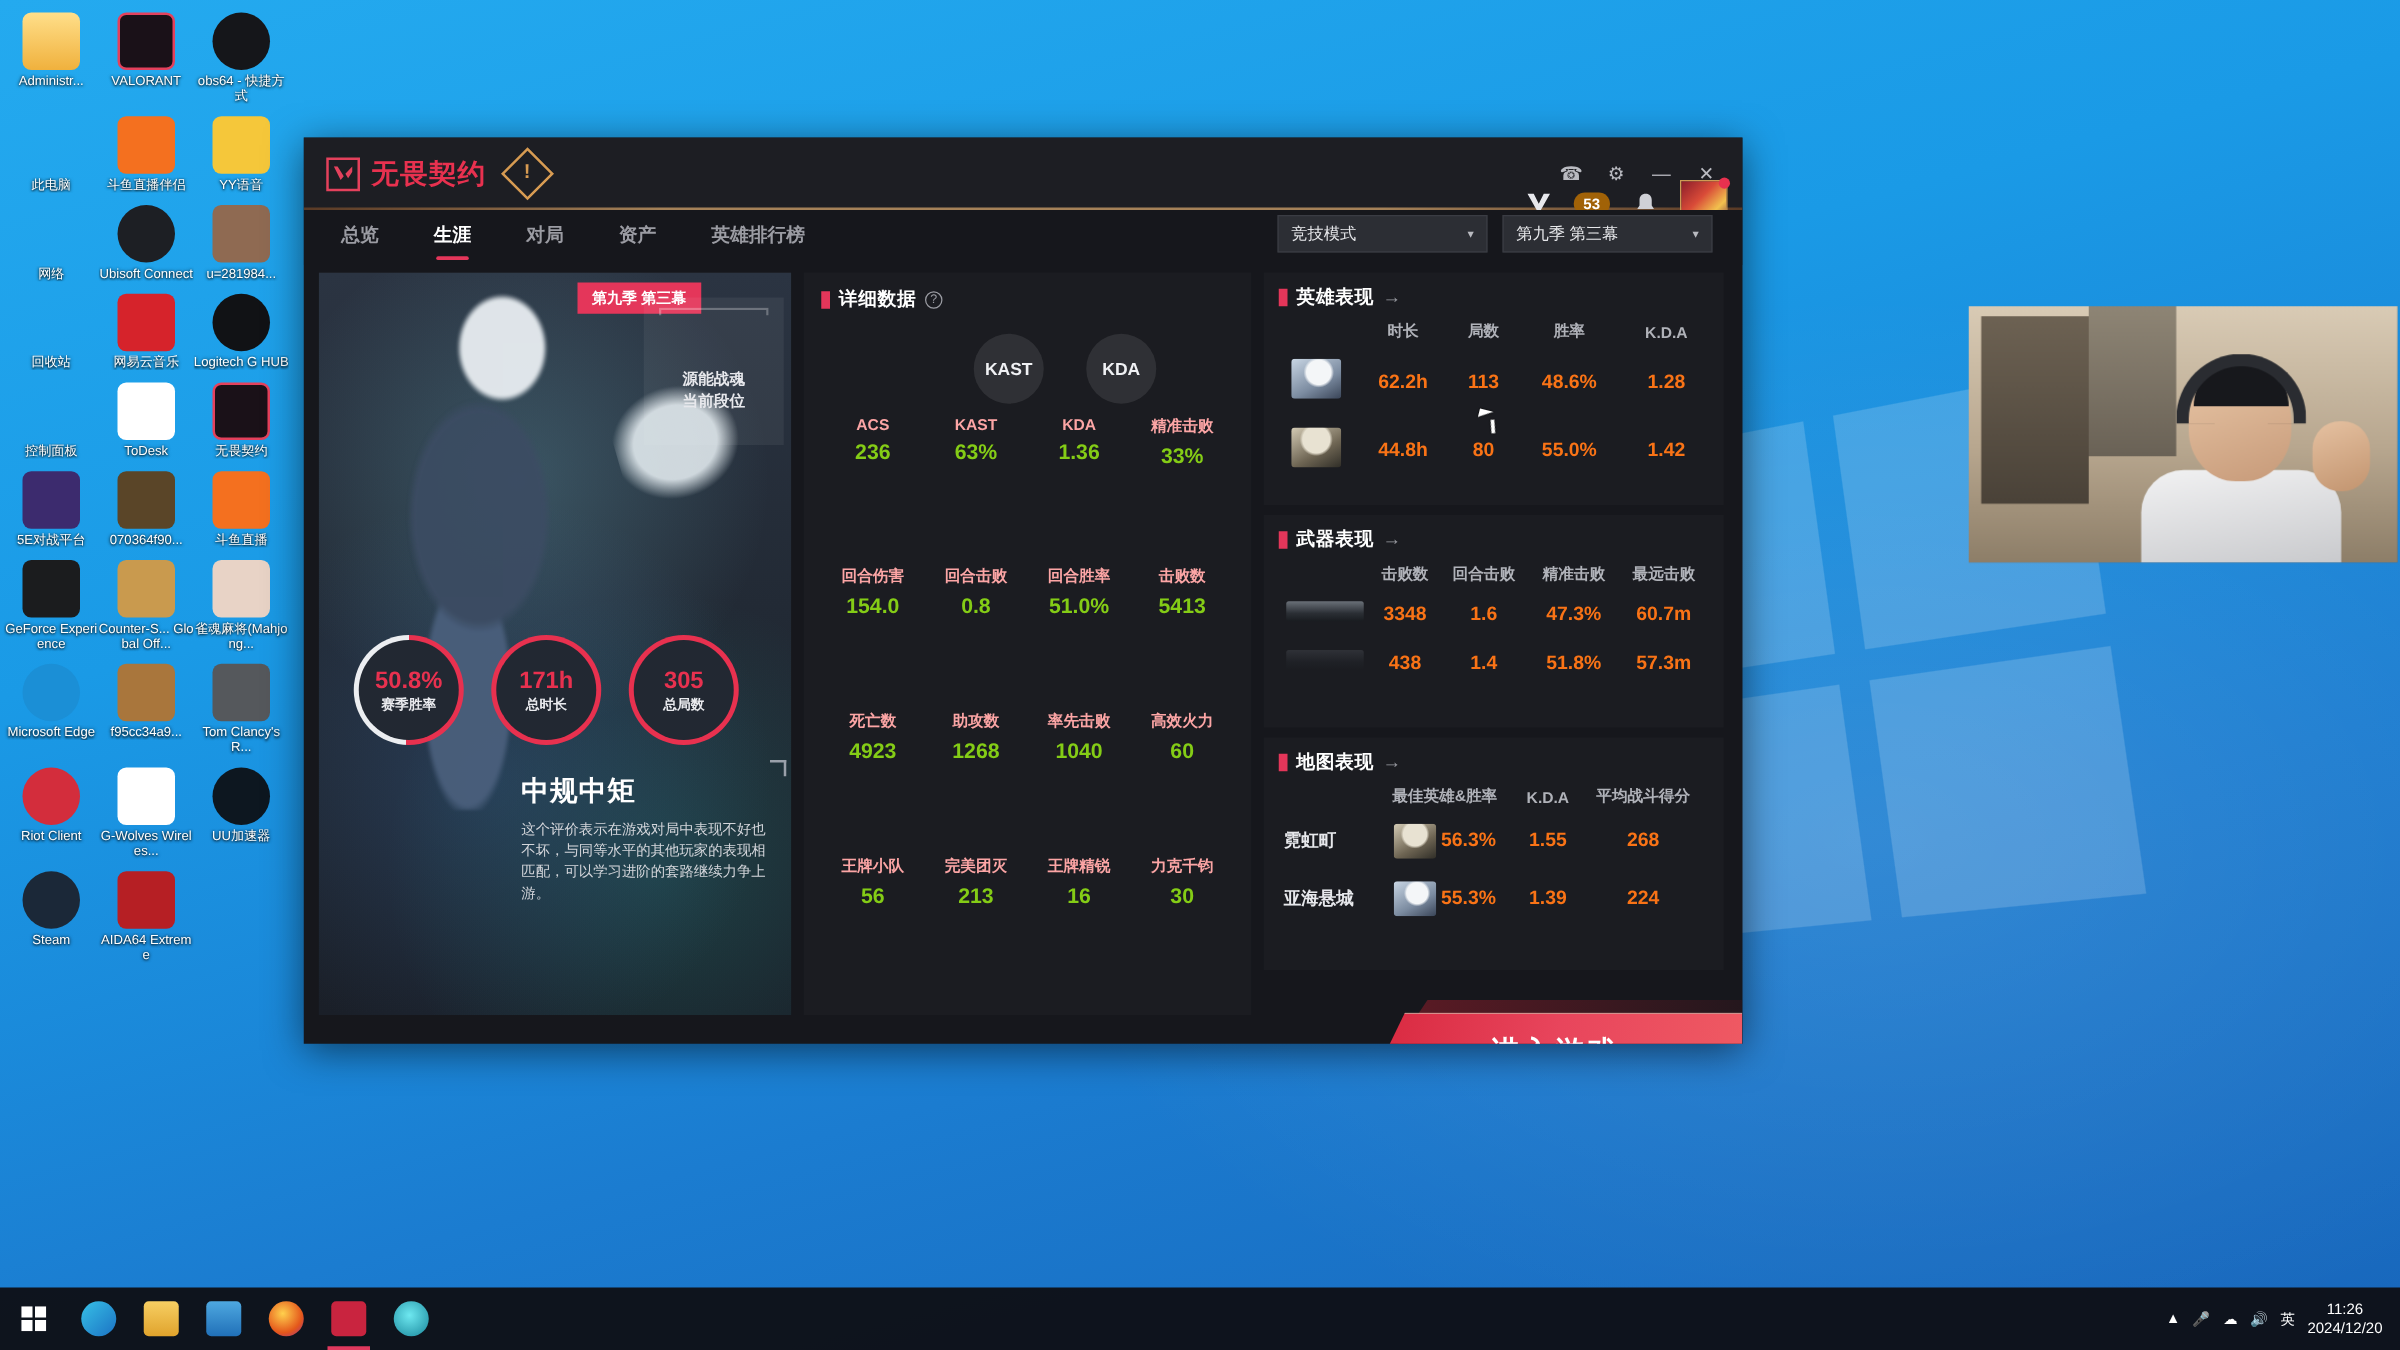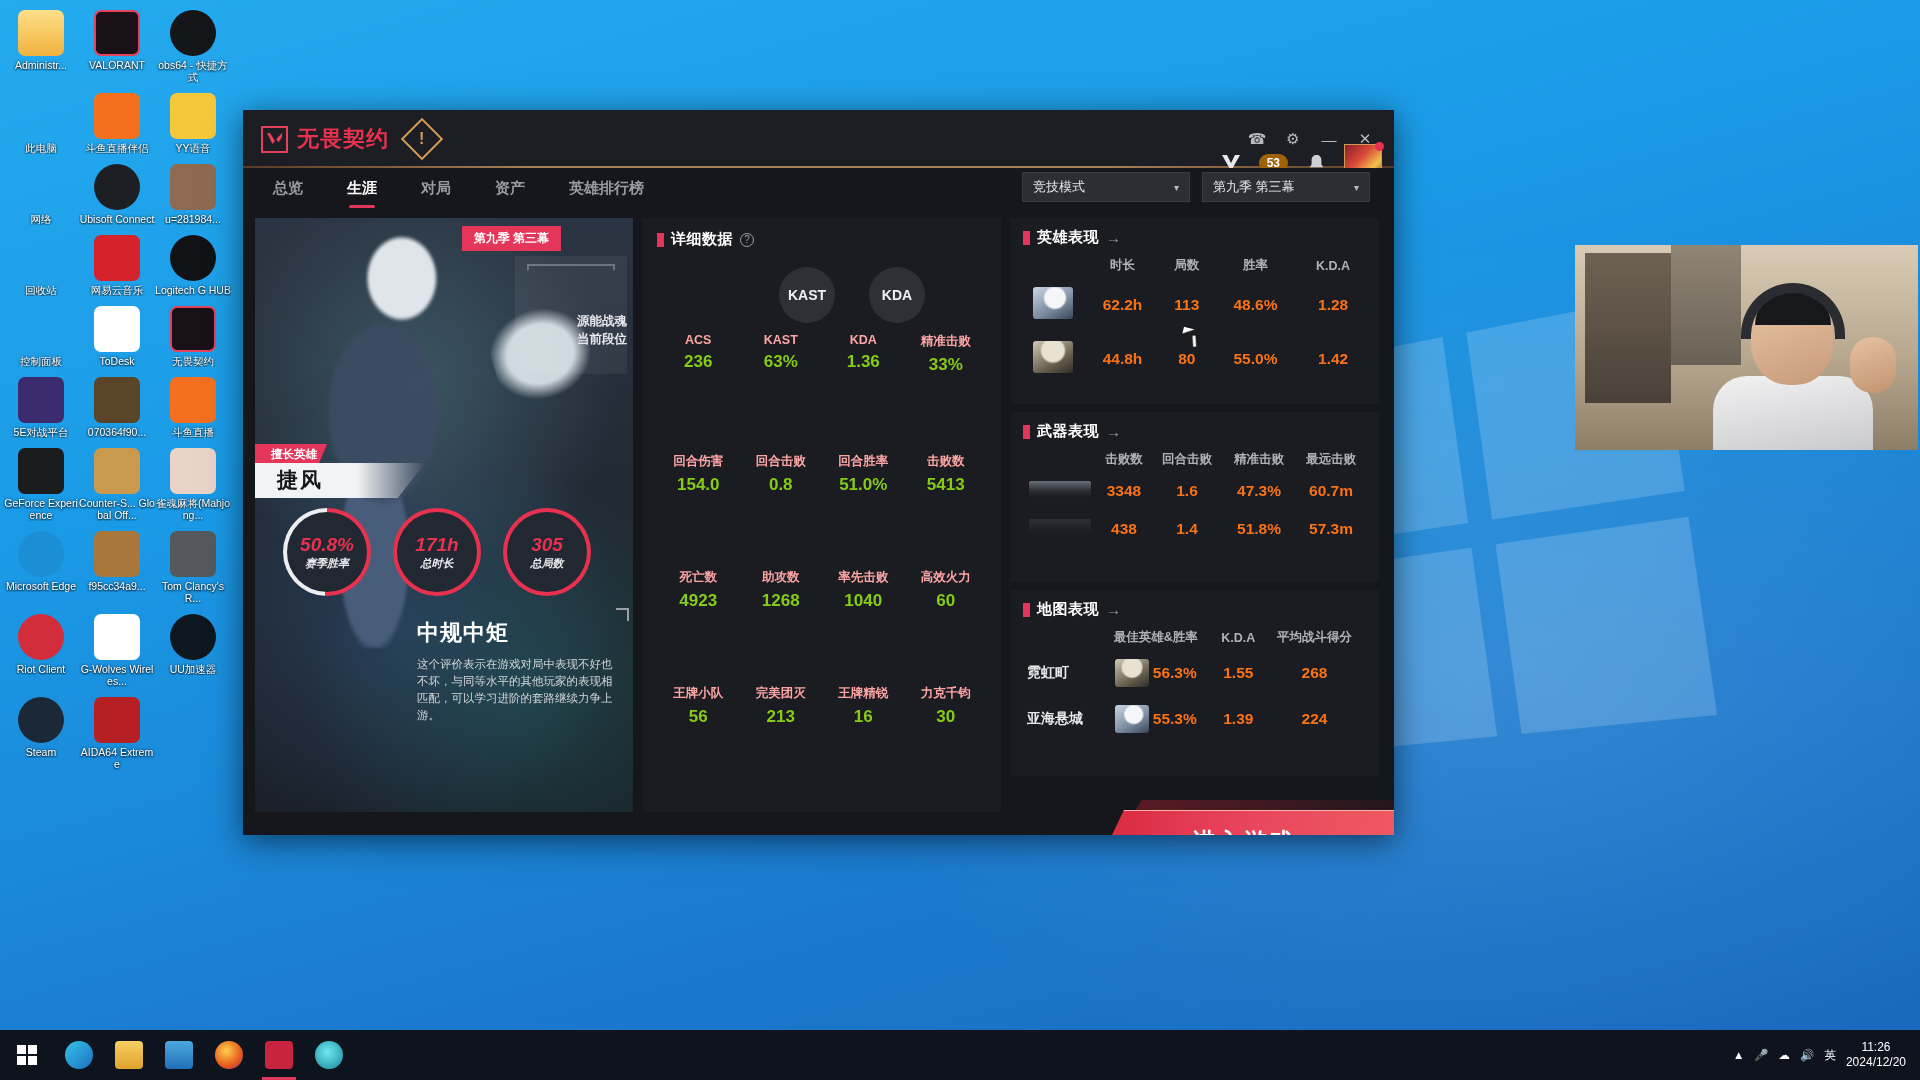--- a/index.html
+++ b/index.html
@@ -144,22 +144,22 @@
   #agent-wing{
     position:absolute; left:236px; top:52px; width:160px; height:150px;
     background: radial-gradient(ellipse 80px 70px at 30% 50%, rgba(235,243,247,.85) 0 42%, rgba(235,243,247,0) 64%);
     transform: rotate(-16deg); filter: blur(0.6px);
   }
   #season-chip {
     position:absolute; right: 72px; top: 8px;
     background:#e4365a; color:#fff; font-size:12px; font-weight:bold; padding:4px 12px;
   }
   #rank-box {
-    position:absolute; right: 6px; top: 38px; width: 112px; height: 118px;
-    background: rgba(255,255,255,.06); text-align:right; padding-top: 56px;
+    position:absolute; right: 6px; top: 20px; width: 112px; height: 118px;
+    background: rgba(255,255,255,.06); text-align:center; padding-top: 56px;
   }
   #rank-box .rank-line { color:#e7e8ec; font-size:12.5px; line-height: 18px; font-weight:bold;}
   #rank-frame {
     position:absolute; left: 12px; top: 8px; width: 88px; height: 44px;
     border-top: 2px solid rgba(255,255,255,.5);
     border-left: 2px solid rgba(255,255,255,.5);
     border-right: 2px solid rgba(255,255,255,.5);
     clip-path: polygon(0 0, 14% 0, 14% 14%, 0 14%, 0 100%, 4% 100%, 4% 0, 96% 0, 96% 100%, 100% 100%, 100% 14%, 86% 14%, 86% 0, 100% 0, 100% 100%, 0 100%);
     opacity:.55;
   }
@@ -176,21 +176,21 @@
     padding: 3px 40px 4px 22px; margin-top: -2px;
     clip-path: polygon(0 0, 100% 0, 84% 100%, 0% 100%);
   }
   #best-agent-name { color:#14161b; font-size: 21px; font-weight:bold; letter-spacing:2px;}
   #stat-rings { position:absolute; left: 28px; top: 290px; display:flex; gap: 22px;}
   .ring {
     width: 88px; height: 88px; border-radius: 50%;
     display:flex; flex-direction:column; align-items:center; justify-content:center;
     position: relative;
   }
-  .ring-inner { position: relative; z-index: 2; text-align:center;font-style:italic;}
+  .ring-inner { position: relative; z-index: 2; text-align:center;}
   .ring-value { color:#e8314f; font-size: 19px; font-weight:bold; line-height: 21px;}
   .ring-label { color:#e9eaee; font-size: 11px; font-weight:bold; margin-top:1px;}
   #grade-block { position:absolute; left: 162px; top: 400px; width: 196px; }
   #grade-title { color:#fff; font-size: 22px; font-weight:bold; letter-spacing:1px; }
   #grade-desc { color:#d4d6db; font-size: 11.5px; line-height: 17px; margin-top:8px; }
   #grade-corner-tr, #grade-corner-br {
     position:absolute; width: 13px; height:13px;
   }
   #grade-corner-tr { right:-16px; top:-10px; border-top:2px solid #9aa0aa; border-right:2px solid #9aa0aa;}
   #weapon-block { position:absolute; left: 22px; bottom: 8px; width: 340px; height: 160px;}
@@ -496,26 +496,20 @@
       </div>
 
       <div id="season-chip">第九季 第三幕</div>
 
       <div id="rank-box">
         <div id="rank-frame"></div>
         <div class="rank-line">源能战魂</div>
         <div class="rank-line">当前段位</div>
       </div>
 
-      <div id="best-agent-banner">
-        <div id="best-agent-tag">擅长英雄</div>
-        <div id="best-agent-name-plate">
-          <span id="best-agent-name">捷风</span>
-        </div>
-      </div>
 
       <div id="stat-rings">
         <div class="ring" style="background: conic-gradient(#e8314f 0deg 183deg, #eceef1 183deg 360deg); padding:4px;">
           <div style="width:80px;height:80px;border-radius:50%;background:#222832;display:flex;align-items:center;justify-content:center;">
             <div class="ring-inner">
               <div class="ring-value">50.8%</div>
               <div class="ring-label">赛季胜率</div>
             </div>
           </div>
         </div>

